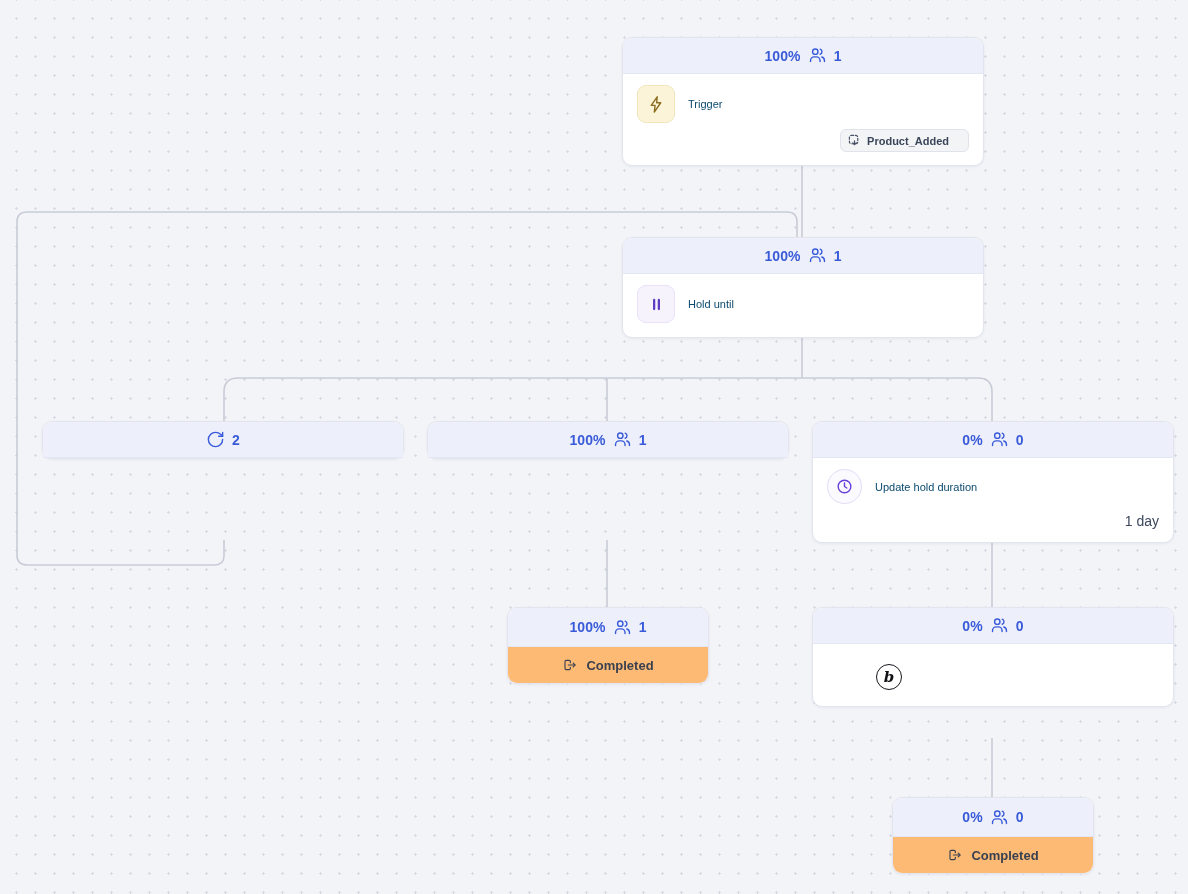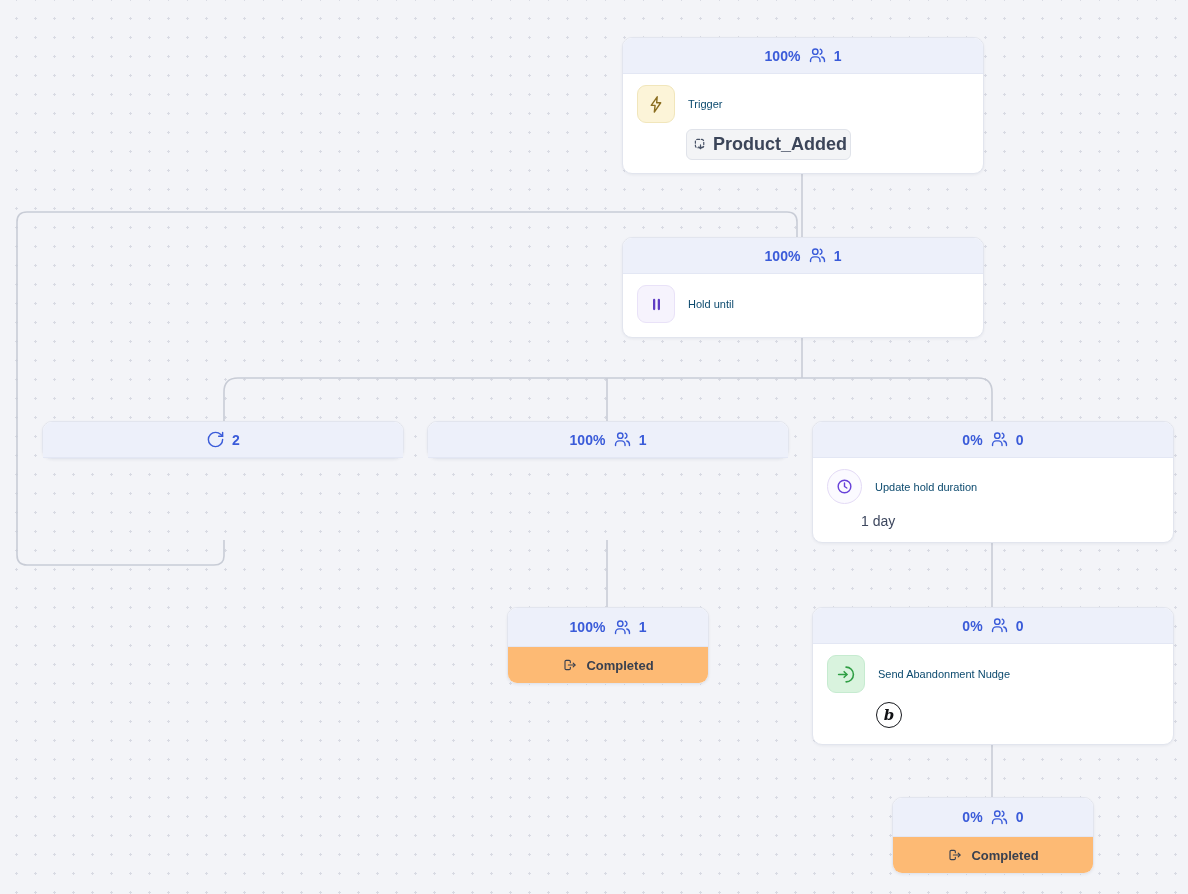--- a/index.html
+++ b/index.html
@@ -8,21 +8,21 @@
     background-color:#f3f4f8;
     background-image: radial-gradient(circle, #d8dae3 1.1px, transparent 1.3px);
     background-size:19px 19px; background-position:7px 9px;
     font-family:"Liberation Sans", sans-serif;
   }
   .edges { position:absolute; left:0; top:0; width:1188px; height:894px; }
   .edges path { fill:none; stroke:#c8ccd6; stroke-width:1.6px; }
 
   .node {
     position:absolute; background:#ffffff; border:1px solid #e2e5ee;
-    border-radius:10px; box-shadow:0 1px 3px rgba(25,35,70,0.06);
+    border-radius:10px; box-shadow:0 1px 3px rgba(25,35,70,0.06);text-align:right;
   }
   .node-header {
     height:35px; display:flex; align-items:center; justify-content:center; gap:7px;
     background:#edf0fa; border-bottom:1px solid #e3e7f4; border-radius:9px 9px 0 0;
     color:#3a5bd9; font-size:14px; font-weight:700; letter-spacing:.1px;
   }
   .stat-icon { width:19px; height:19px; stroke:#3a5bd9; fill:none;
     stroke-width:1.8; stroke-linecap:round; stroke-linejoin:round; }
 
   .node-body { padding:11px 14px 13px; }
@@ -40,21 +40,21 @@
   }
   .circle-icon svg { width:19px; height:19px; stroke:#6741d9; fill:none;
     stroke-width:1.8; stroke-linecap:round; stroke-linejoin:round; }
   .node-title { font-size:11px; font-weight:400; color:#0c4a6e; }
 
   .badge-row { margin:6px 0 0 49px; }
   .badge-row.tight { margin-left:46px; }
   .badge {
     display:inline-flex; align-items:center; gap:6px;
     background:#f3f4f6; border:1px solid #e0e3ea; border-radius:6px;
-    padding:4px 3px 4px 7px; font-size:18px; font-weight:700; color:#3b4559;
+    padding:4px 19px 4px 7px; font-size:11px; font-weight:700; color:#3b4559;
   }
   .badge svg { width:13px; height:13px; stroke:#4a5468; fill:none;
     stroke-width:1.3; stroke-linecap:round; stroke-linejoin:round; }
 
   .sub-row { margin:9px 0 0 34px; font-size:14px; font-weight:500; color:#3d475e; }
 
   .channel-row { margin:9px 0 0 49px; }
   .channel-chip {
     width:26px; height:26px; border-radius:50%; background:#ffffff;
     border:1.6px solid #16181d; display:flex; align-items:center; justify-content:center;
@@ -226,30 +226,20 @@
       <span>0%</span>
       <svg class="stat-icon" viewBox="0 0 24 24">
           <circle cx="9.2" cy="7.2" r="3.4"></circle>
           <path d="M3.2 19.5v-1.2a4.6 4.6 0 0 1 4.6-4.6h2.8a4.6 4.6 0 0 1 4.6 4.6v1.2"></path>
           <path d="M15.4 4a3.4 3.4 0 0 1 0 6.4"></path>
           <path d="M20.8 19.5v-1.2a4.6 4.6 0 0 0-3.4-4.4"></path>
         </svg>
       <span>0</span>
     </div>
     <div class="node-body" style="padding-bottom:16px;">
-      <div class="body-row">
-        <span class="sq-icon icon-green">
-          <svg viewBox="0 0 24 24" fill="none" stroke="currentColor" stroke-width="1.8" stroke-linecap="round" stroke-linejoin="round">
-              <path d="M11.5 3.6a8.4 8.4 0 1 1 0 16.8"></path>
-              <path d="M3 12h9.5"></path>
-              <path d="m9.3 8.8 3.2 3.2-3.2 3.2"></path>
-            </svg>
-        </span>
-        <span class="node-title">Send Abandonment Nudge</span>
-      </div>
       <div class="channel-row">
         <span class="channel-chip">b</span>
       </div>
     </div>
   </div>
 
   <div class="node exit-node" id="node-exit-nudge">
     <div class="node-header">
       <span>0%</span>
       <svg class="stat-icon" viewBox="0 0 24 24">

